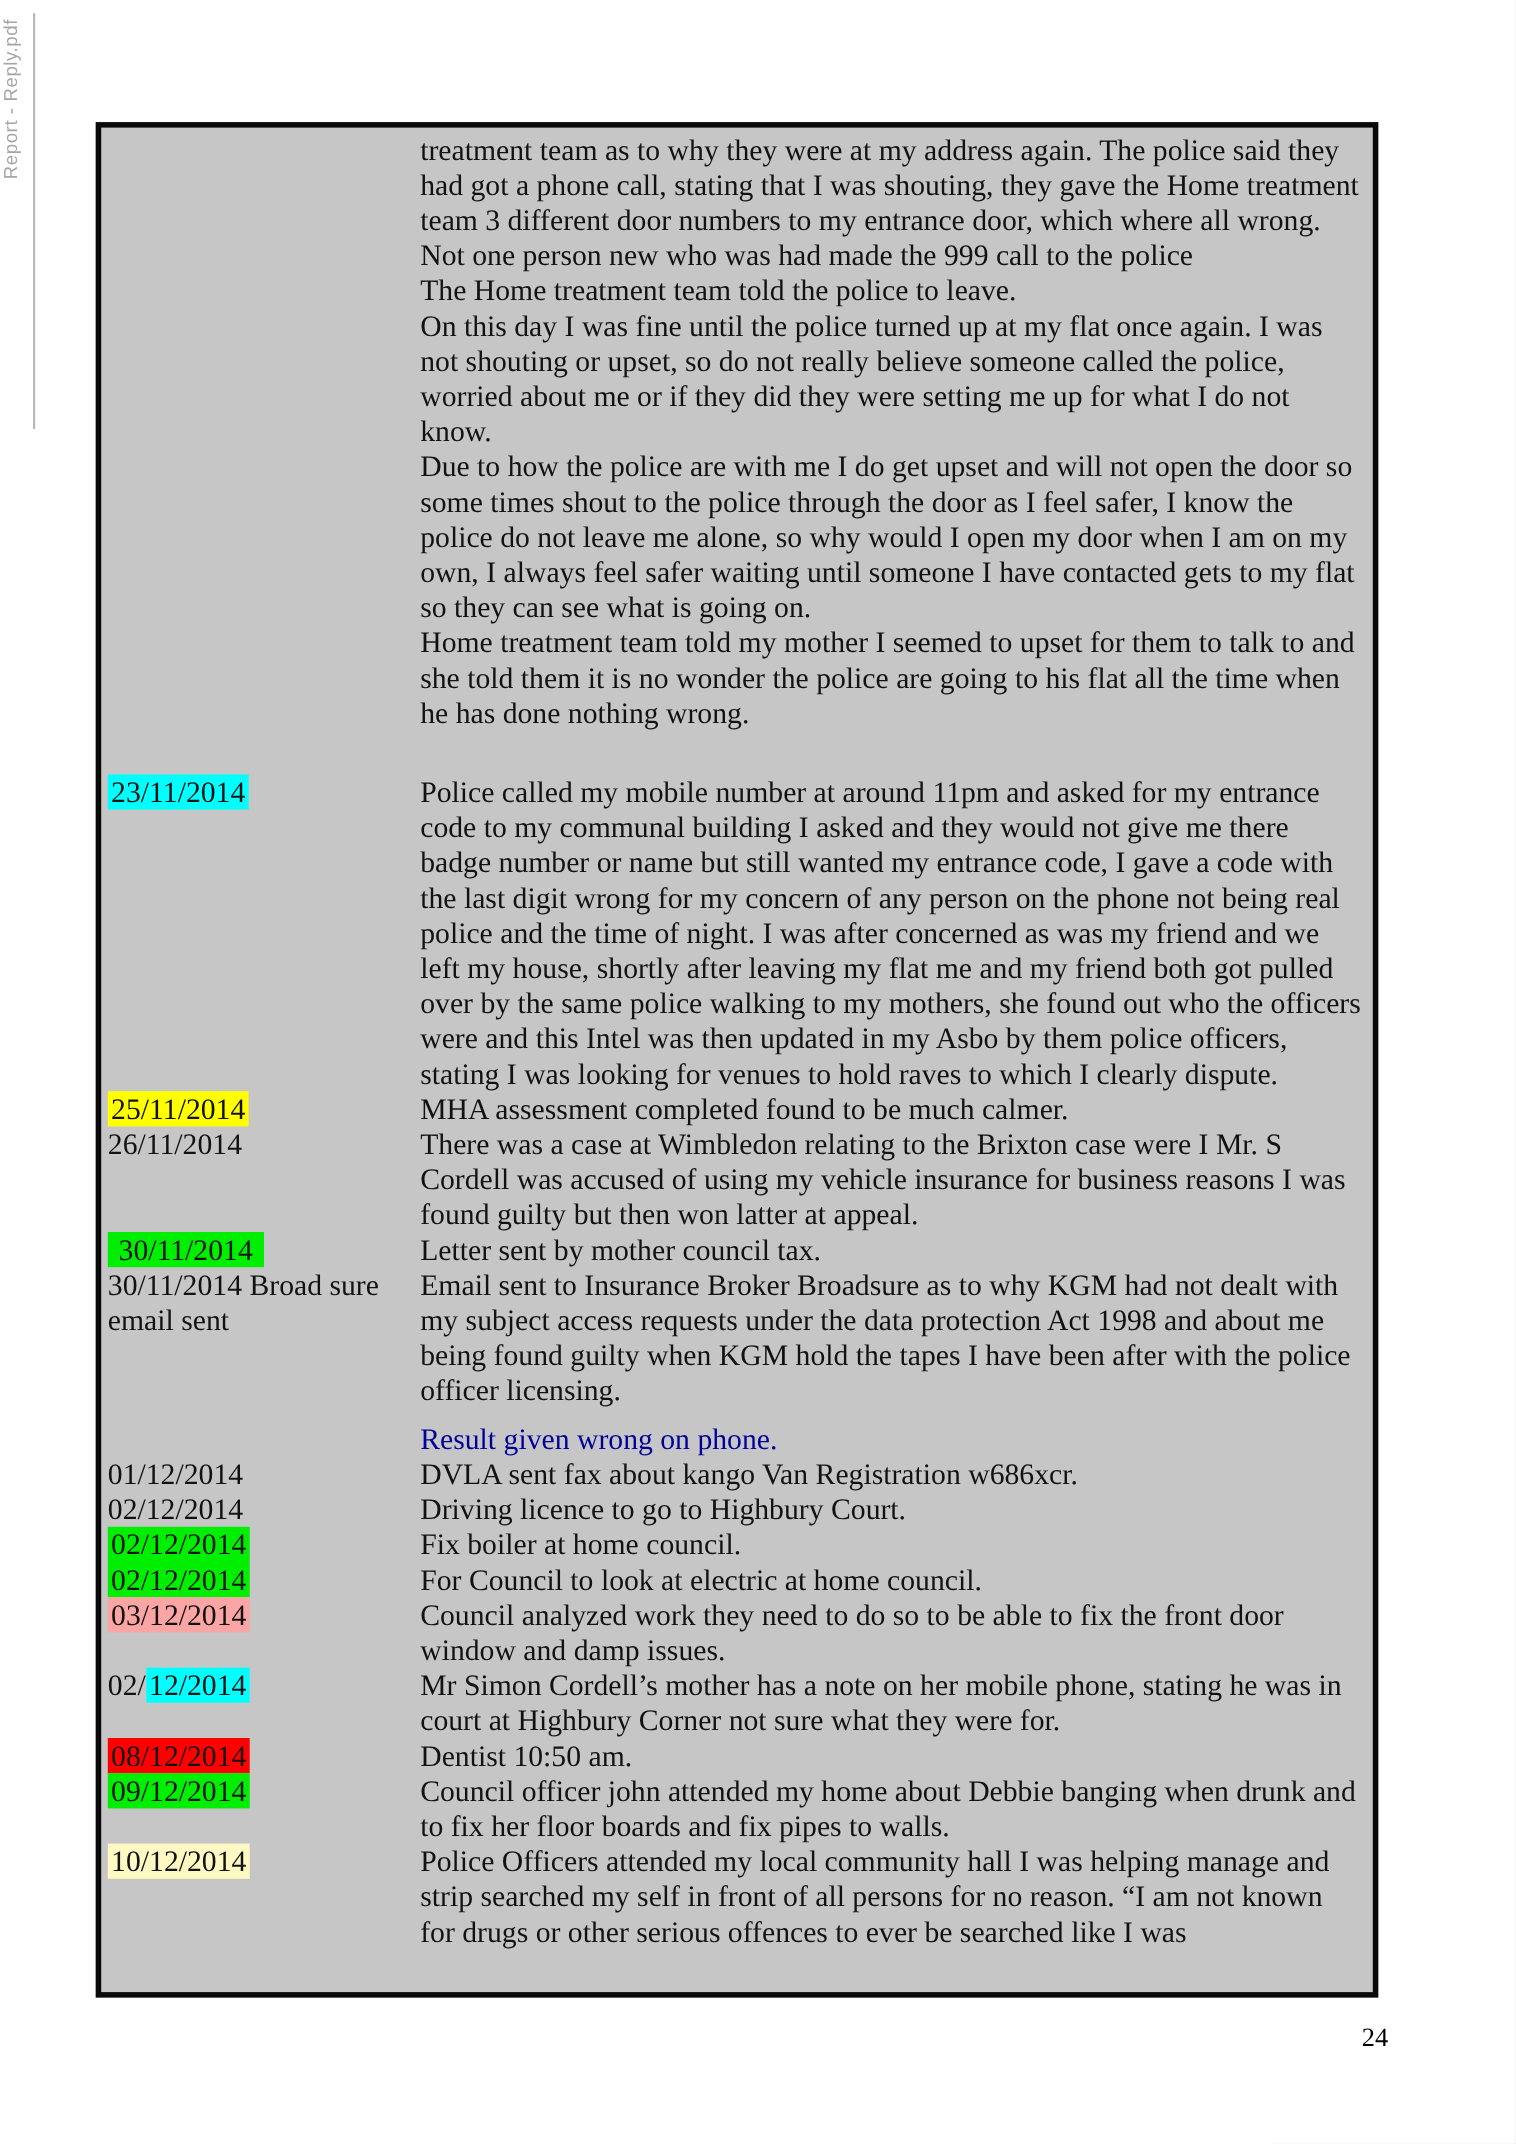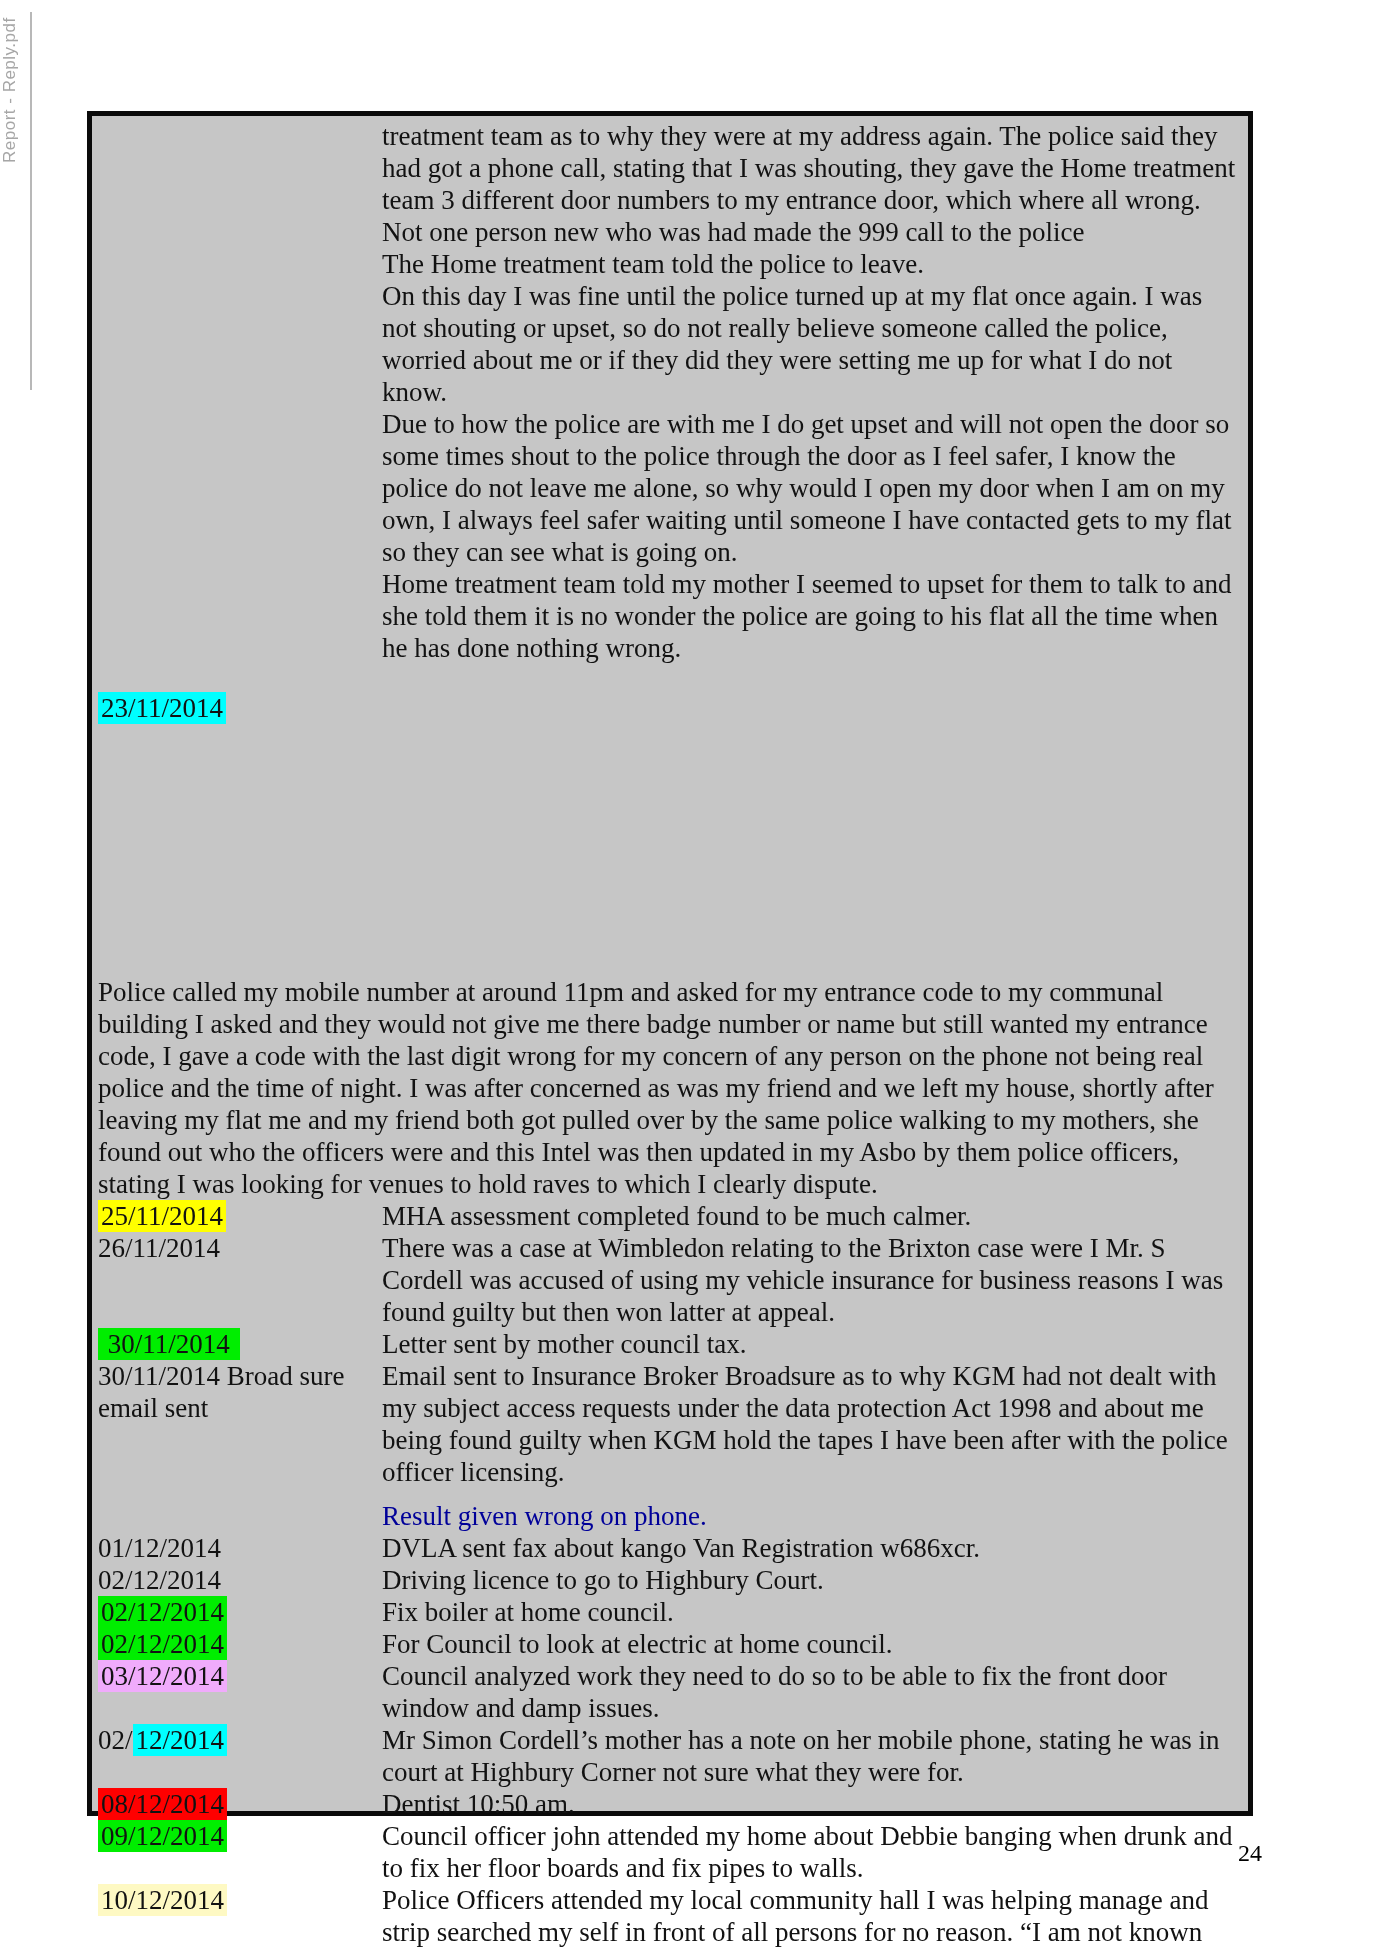--- a/index.html
+++ b/index.html
@@ -18,21 +18,21 @@
     font-family:"Liberation Sans", sans-serif;
     font-size:17px; color:#a6a6a6; white-space:nowrap; letter-spacing:0.5px;
   }
   .doc {
     position:absolute; left:87px; top:111px; width:1166px; height:1705px;
     box-sizing:border-box; border:5px solid #0a0a0a;
     padding:4px 0 0 6px;
     font-size:27px; line-height:32px; color:#121212;
   }
   .entry { display:flex; }
-  .entry.gap { margin-top:28px;flex-direction:column; }
+  .entry.gap { margin-top:40px; }
   .date-cell { flex:0 0 284px; width:284px; }
   .body-cell { flex:1; padding-right:8px; }
   .para { margin:0; }
   .hl { display:inline-block; white-space:pre; padding:0 3px; line-height:32px; }
   .page-number {
     position:absolute; left:1238px; top:1840px;
     font-size:24px; color:#000;
   }
 </style>
 </head>
@@ -103,21 +103,21 @@
             <div class="para">Fix boiler at home council.</div>
           </div>
         </div>
         <div class="entry">
           <div class="date-cell"><span class="hl" style="background: rgb(0, 238, 0);">02/12/2014</span></div>
           <div class="body-cell">
             <div class="para">For Council to look at electric at home council.</div>
           </div>
         </div>
         <div class="entry">
-          <div class="date-cell"><span class="hl" style="background: #f0abfc;">03/12/2014</span></div>
+          <div class="date-cell"><span class="hl" style="background: #fca5a5;">03/12/2014</span></div>
           <div class="body-cell">
             <div class="para">Council analyzed work they need to do so to be able to fix the front door window and damp issues.</div>
           </div>
         </div>
         <div class="entry">
           <div class="date-cell"><span>02/</span><span class="hl" style="background: rgb(0, 255, 255);">12/2014</span></div>
           <div class="body-cell">
             <div class="para">Mr Simon Cordell’s mother has a note on her mobile phone, stating he was in court at Highbury Corner not sure what they were for.</div>
           </div>
         </div>

